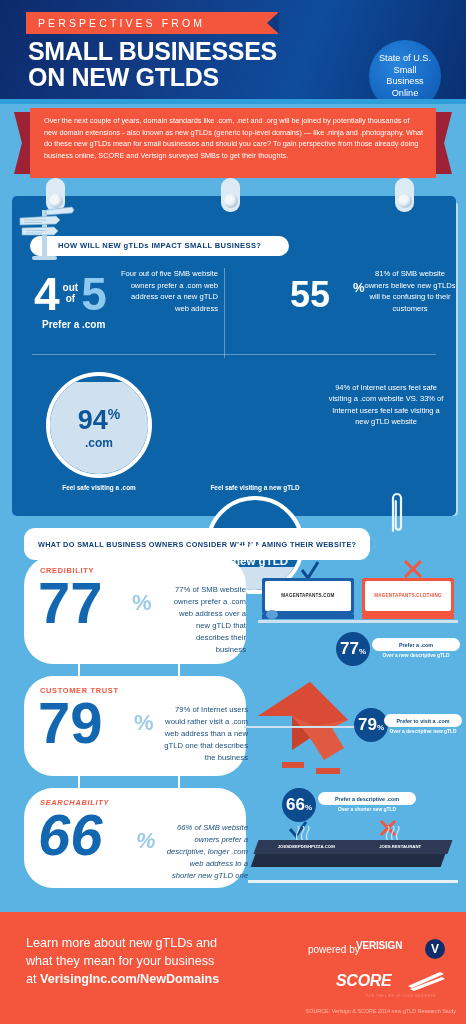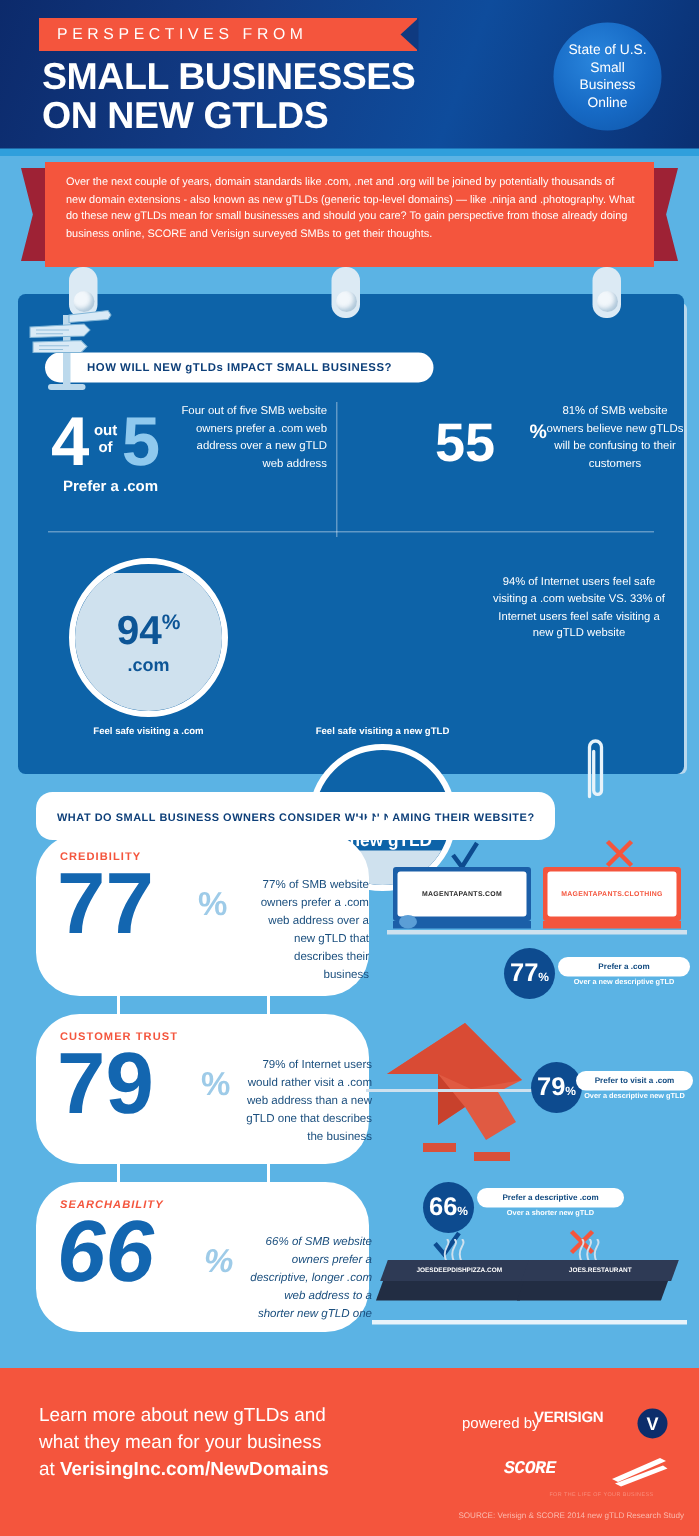--- a/index.html
+++ b/index.html
@@ -35,21 +35,21 @@
   .ribbon-text {
     color: #fff; font-size: 10.5px; letter-spacing: 3.1px; font-weight: 500;
     padding-left: 12px;
   }
   .header-title {
     position: absolute; left: 28px; top: 38px; width: 300px;
     color: #ffffff; font-size: 25px; line-height: 26px; font-weight: bold;
     letter-spacing: -0.3px;
   }
   .badge-circle {
-    position: absolute; right: 25px; top: 15px; width: 72px; height: 72px;
+    position: absolute; right: 25px; top: 40px; width: 72px; height: 72px;
     border-radius: 50%;
     background: radial-gradient(circle at 40% 35%, #2a86dd 0%, #1669c4 55%, #0f55a8 100%);
     display: flex; align-items: center; justify-content: center;
     text-align: center;
   }
   .badge-circle span {
     color: #ffffff; font-size: 9.2px; line-height: 11.5px; font-weight: 500;
     display: block; padding: 0 6px;
   }
 
@@ -275,23 +275,22 @@
     color: #ffffff; font-size: 10px; font-weight: bold; letter-spacing: -0.2px;
   }
   .verisign-mark {
     position: absolute; left: 425px; top: 27px; width: 20px; height: 20px;
     border-radius: 50%; background: #0d2d6b;
     display: flex; align-items: center; justify-content: center;
     color: #ffffff; font-size: 12px; font-weight: bold;
   }
   .score-word {
     position: absolute; left: 336px; top: 60px;
-    color: #ffffff; font-size: 12px; font-weight: bold; font-style: italic;
+    color: #ffffff; font-size: 16px; font-weight: bold; font-style: italic;
     letter-spacing: -0.3px;
-    font-family: Liberation Mono, monospace;
   }
   .score-tag {
     position: absolute; left: 336px; top: 82px; width: 130px; text-align: center;
     color: #f98e7c; font-size: 3.6px; letter-spacing: 0.3px;
   }
   .source-line {
     position: absolute; left: 0; top: 96px; width: 456px; text-align: right;
     color: #fbb9ad; font-size: 5.4px;
   }
 </style>

